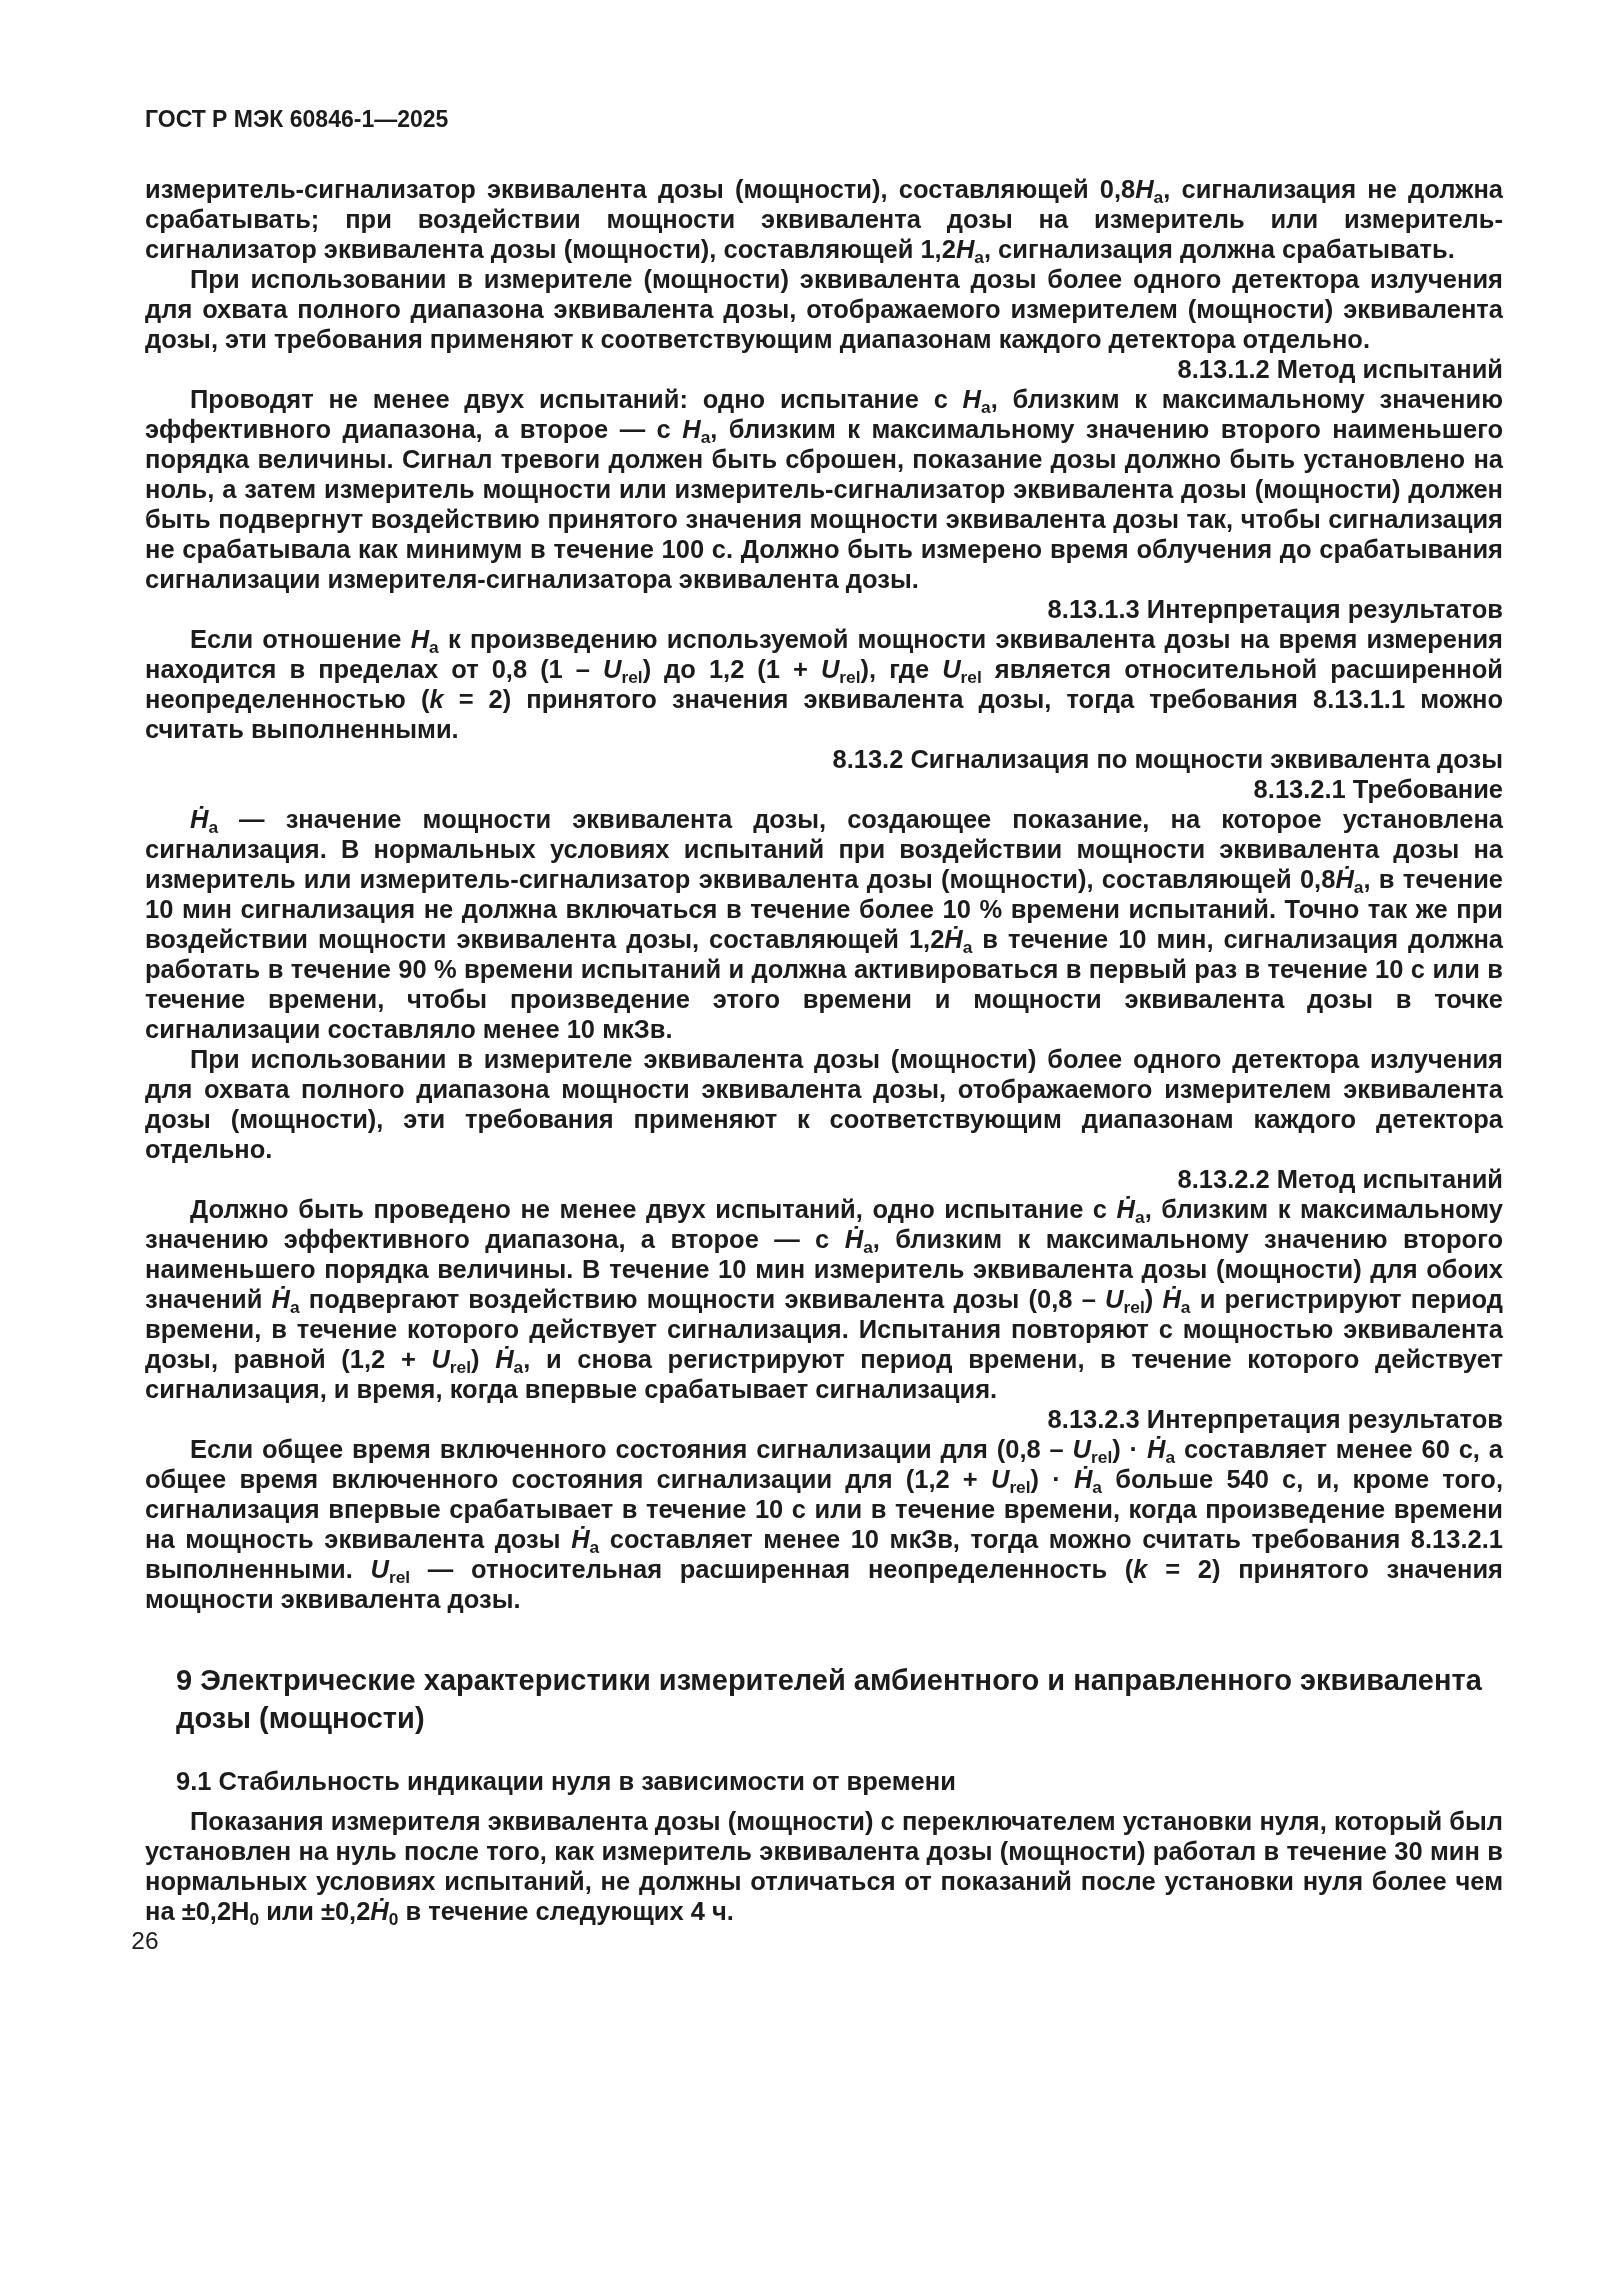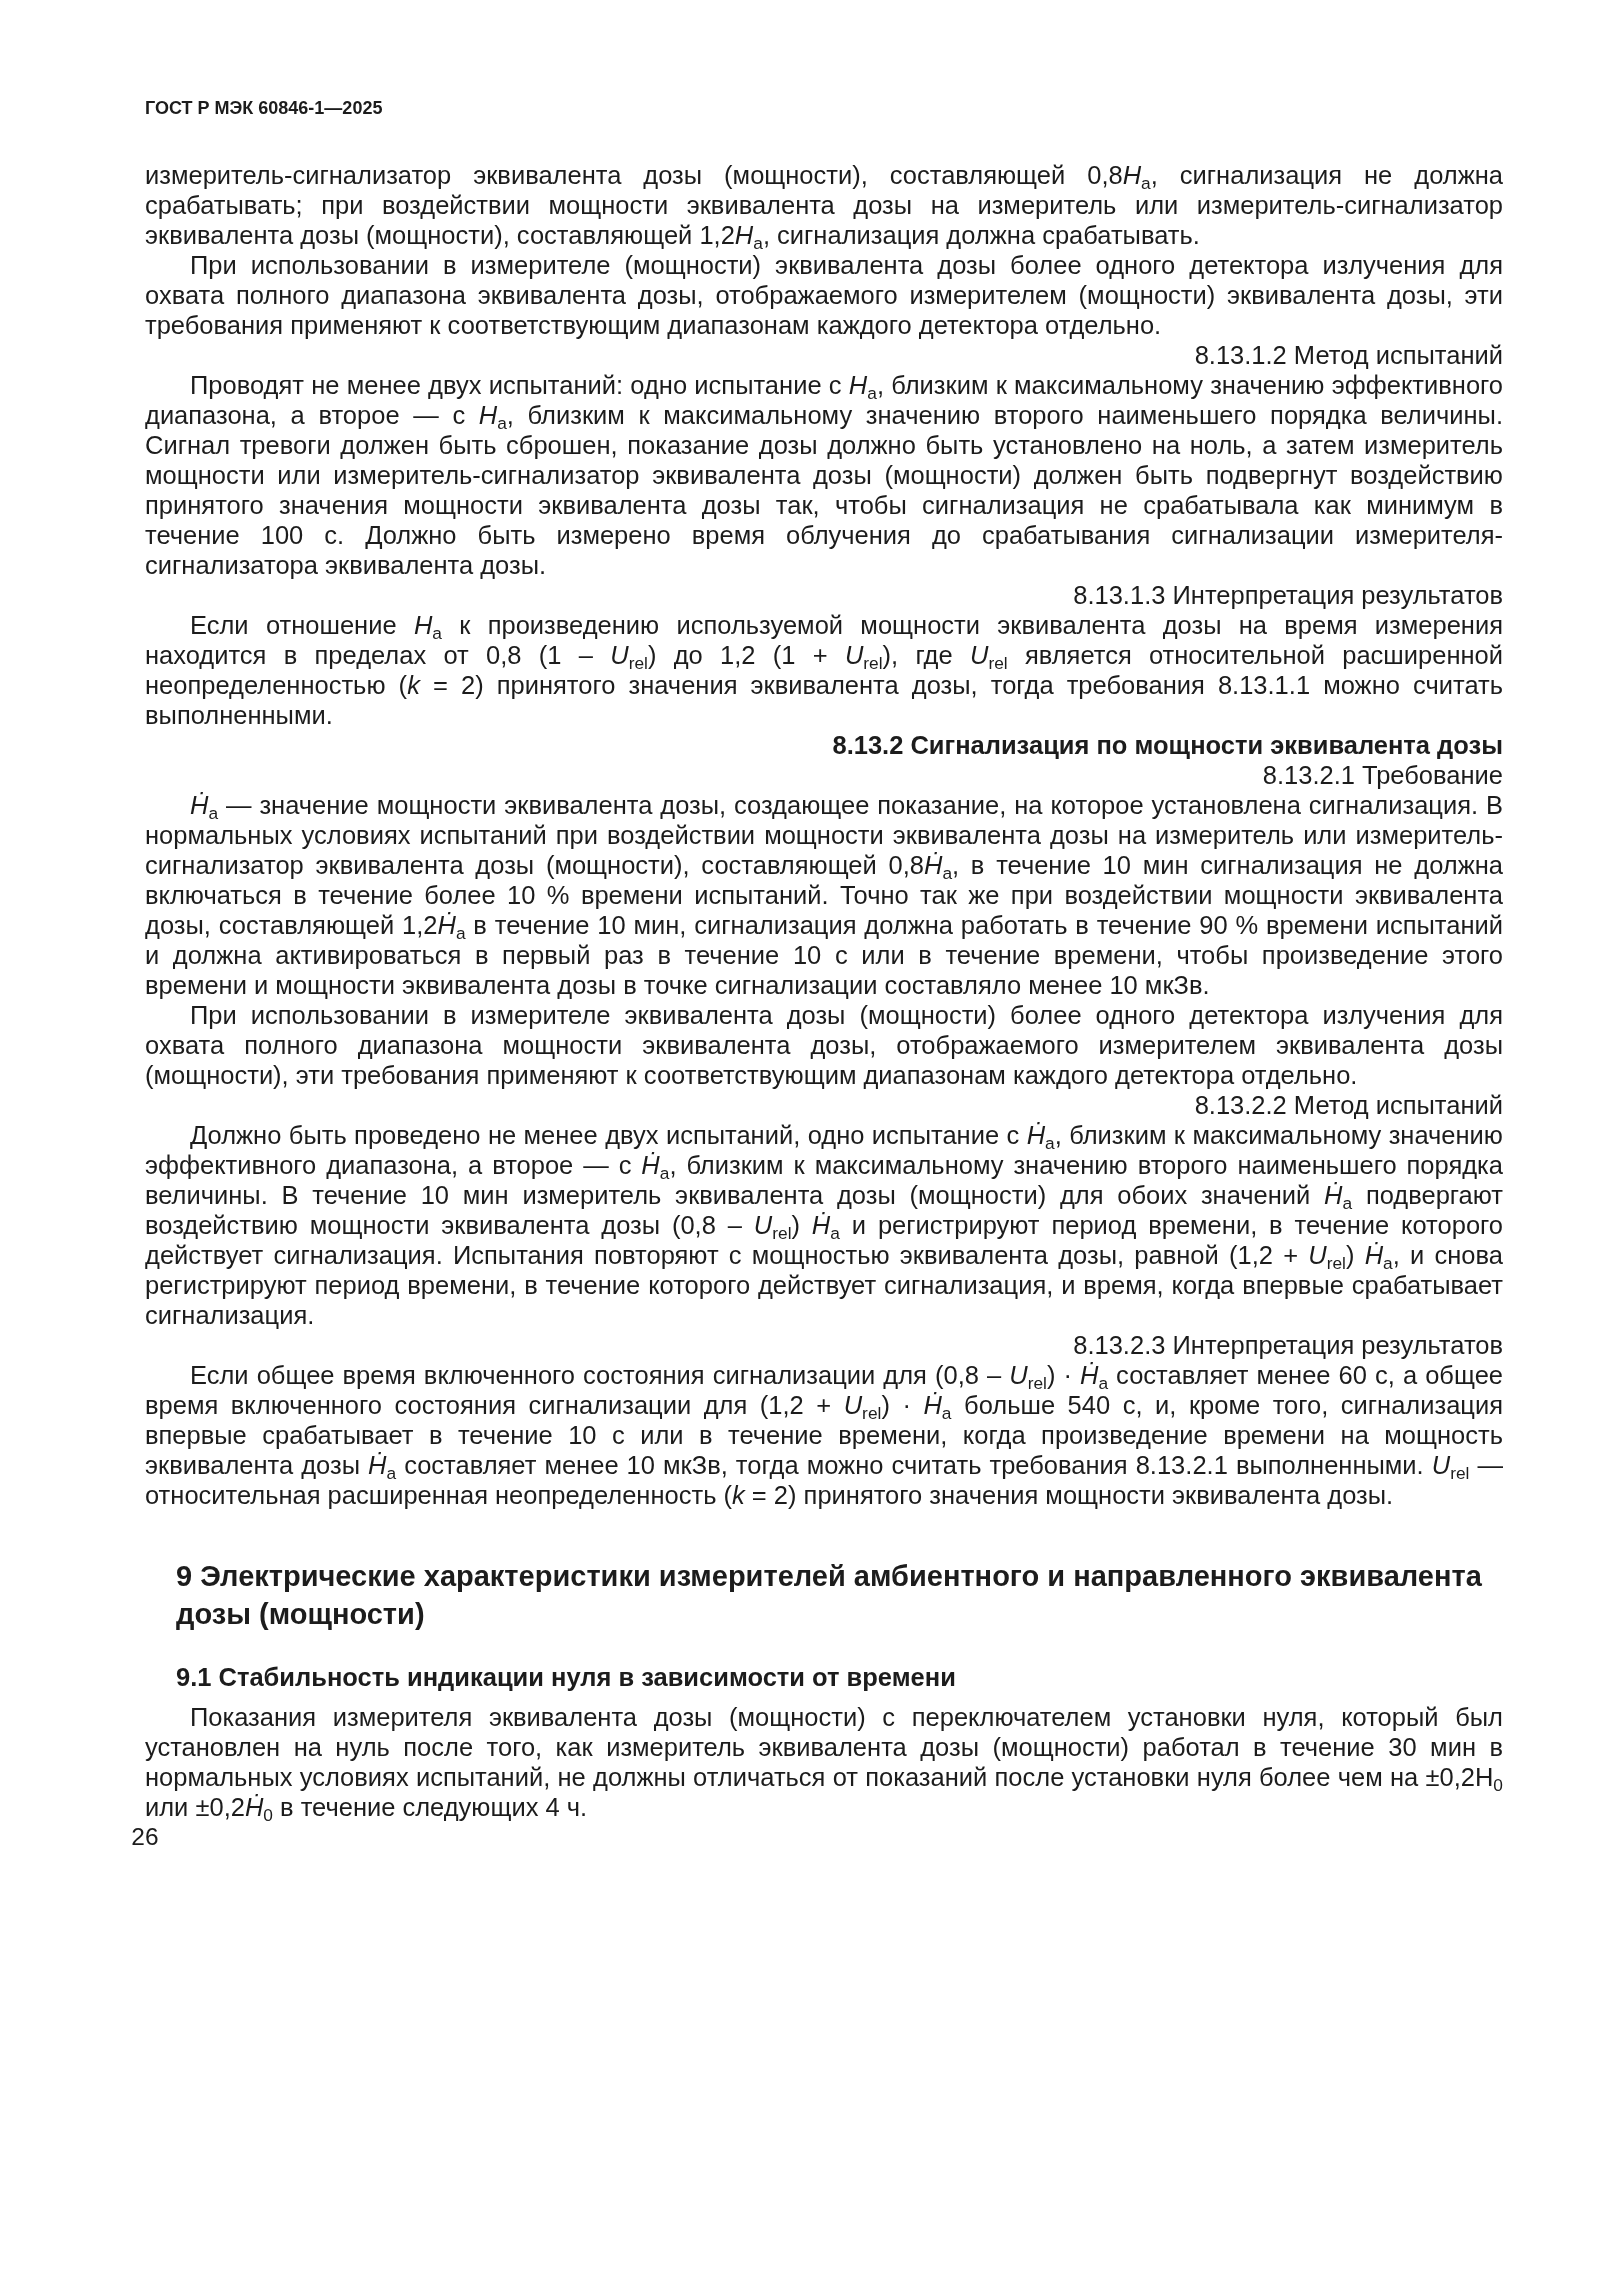--- a/index.html
+++ b/index.html
@@ -12,29 +12,30 @@
     position: relative;
     overflow: hidden;
   }
   .page {
     position: absolute;
     left: 145px;
     top: 98px;
     width: 1358px;
   }
   .doc-header {
-    font-size: 18px;
+    font-size: 23px;
     font-weight: bold;
-    margin: 0 0 41px 0;
+    margin: 8px 0 41px 0;
   }
   p { margin: 0; }
   .continuation, .body, .clause, .clause-bold {
     font-size: 25.5px;
     line-height: 30px;
     text-align: justify;
+    font-weight: bold;
   }
   .body, .clause, .clause-bold { text-indent: 45px; }
   .clause, .clause-bold { text-align: right; }
   .clause-bold { font-weight: bold; }
   .section-title {
     font-size: 29px;
     line-height: 38px;
     font-weight: bold;
     margin: 47px 0 15.7px 31px;
     text-align: left;

